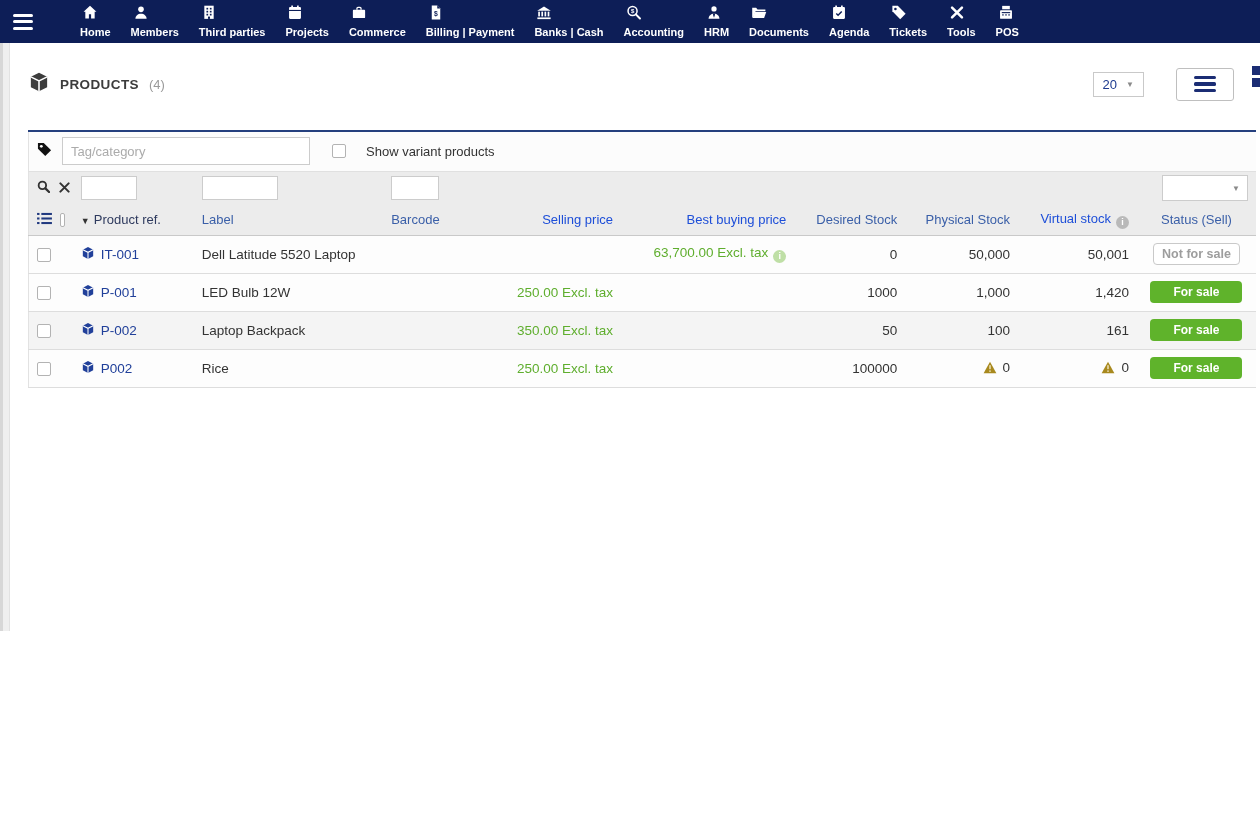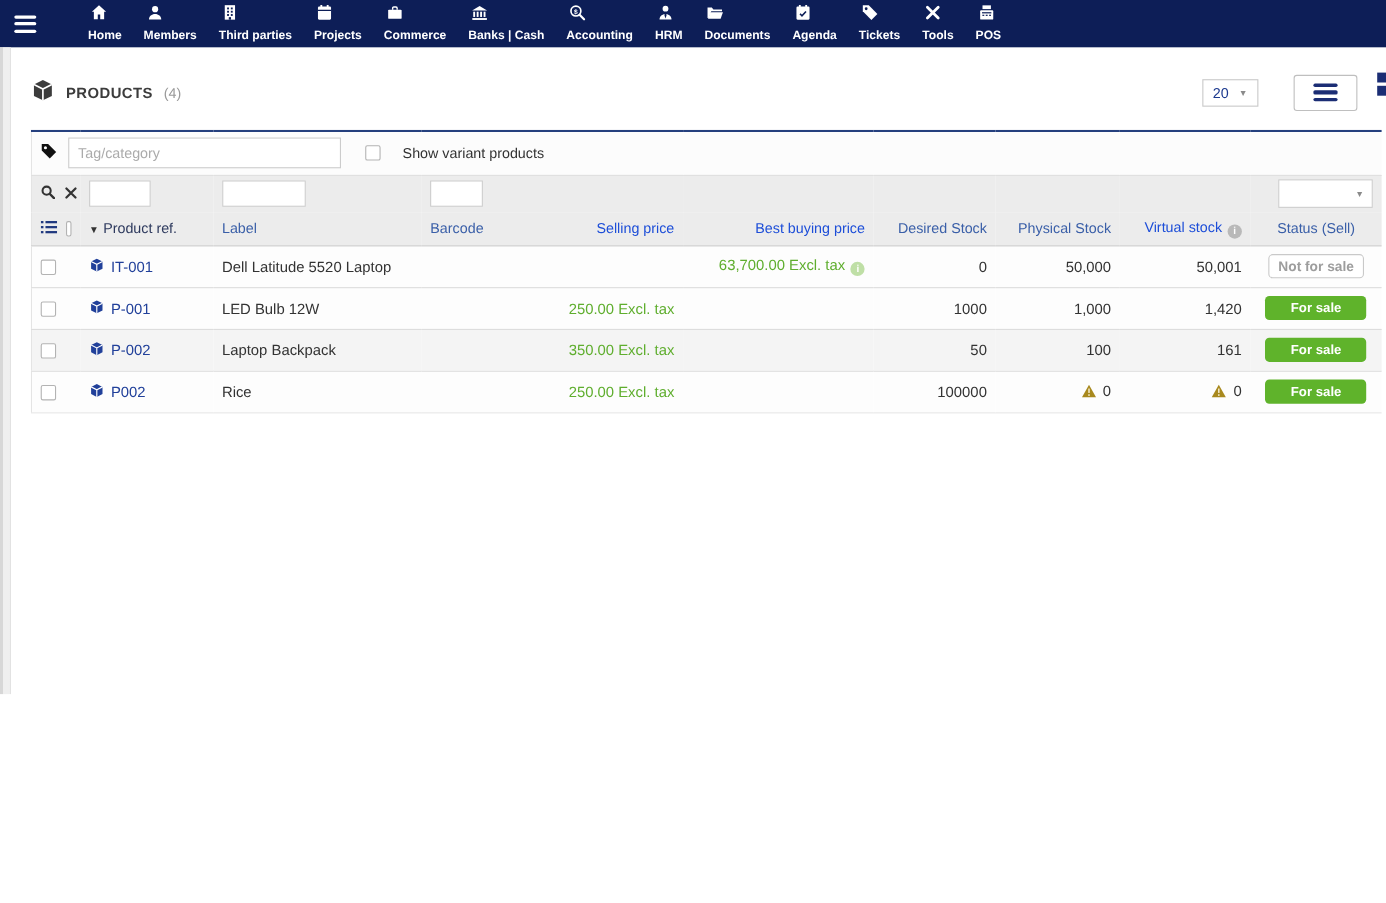--- a/index.html
+++ b/index.html
@@ -35,21 +35,21 @@
   .grid-btn { width:58px; height:33px; border:1px solid #bfbfbf; border-radius:3px; background:#fff;
               display:flex; flex-direction:column; align-items:center; justify-content:center; gap:3px; cursor:pointer; }
   .grid-btn i { display:block; width:22px; height:3.5px; background:#1b2d74; border-radius:1.5px; }
   .cut-icon { position:absolute; right:0; top:66px; width:8px; cursor:pointer; }
   .cut-icon i { display:block; width:8px; height:9px; background:#1b2d74; margin-bottom:3px; }
 
   
   .list-wrap { margin:16px 0 0 28px; width:1250px; overflow:hidden; }
   table.list { border-collapse:collapse; table-layout:fixed; width:1228px;
                border-top:2px solid #25407e; border-left:1px solid #e2e2e2;
-               font-size:13.5px; color:#333; }
+               font-size:13.5px; color:#333;margin-top:12px; }
   td { vertical-align:middle; padding:0 8px; }
 
   .row-filter td { background:#fcfcfc; height:40px; border-bottom:1px solid #e0e0e0; }
   .filter-inner { display:flex; align-items:center; gap:10px; }
   .tag-input { width:248px; height:28px; border:1px solid #ccc; padding:0 8px; font-size:13px; color:#333; }
   .tag-input::placeholder { color:#ababab; }
   .variants { display:flex; align-items:center; gap:20px; margin-left:12px; font-size:13px; color:#333; }
 
   .row-search td { background:#ececec; height:34px; }
   .s-icons { display:flex; align-items:center; gap:9px; }
@@ -140,20 +140,28 @@
     </div>
 
     <div class="nav-item">
       <span><svg viewBox="0 0 20 20" fill="#fff">
             <rect x="2.8" y="6.8" width="14.4" height="9.8" rx="1"></rect>
             <path d="M7.6 6.8V5.2c0-.7.6-1.2 1.2-1.2h2.4c.7 0 1.2.6 1.2 1.2v1.6" fill="none" stroke="#fff" stroke-width="1.5"></path>
           </svg></span>
       <span>Commerce</span>
     </div>
 
+    <div class="nav-item">
+      <span><svg viewBox="0 0 20 20" fill="#fff">
+            <path d="M5 1.8h6.5L15 5.3v12.9H5z"></path>
+            <path d="M11.5 1.8 15 5.3h-3.5z" fill="#0d1e57"></path>
+            <text x="10" y="13.8" font-size="8" text-anchor="middle" fill="#0d1e57" font-weight="bold" font-family="sans-serif">$</text>
+          </svg></span>
+      <span>Billing | Payment</span>
+    </div>
 
     <div class="nav-item">
       <span><svg viewBox="0 0 20 20" fill="#fff">
             <path d="M2 7.8 10 2.8l8 5z"></path>
             <rect x="3.2" y="9" width="2" height="5.6"></rect>
             <rect x="6.9" y="9" width="2" height="5.6"></rect>
             <rect x="10.6" y="9" width="2" height="5.6"></rect>
             <rect x="14.3" y="9" width="2" height="5.6"></rect>
             <rect x="2.2" y="15.8" width="15.6" height="2"></rect>
           </svg></span>

